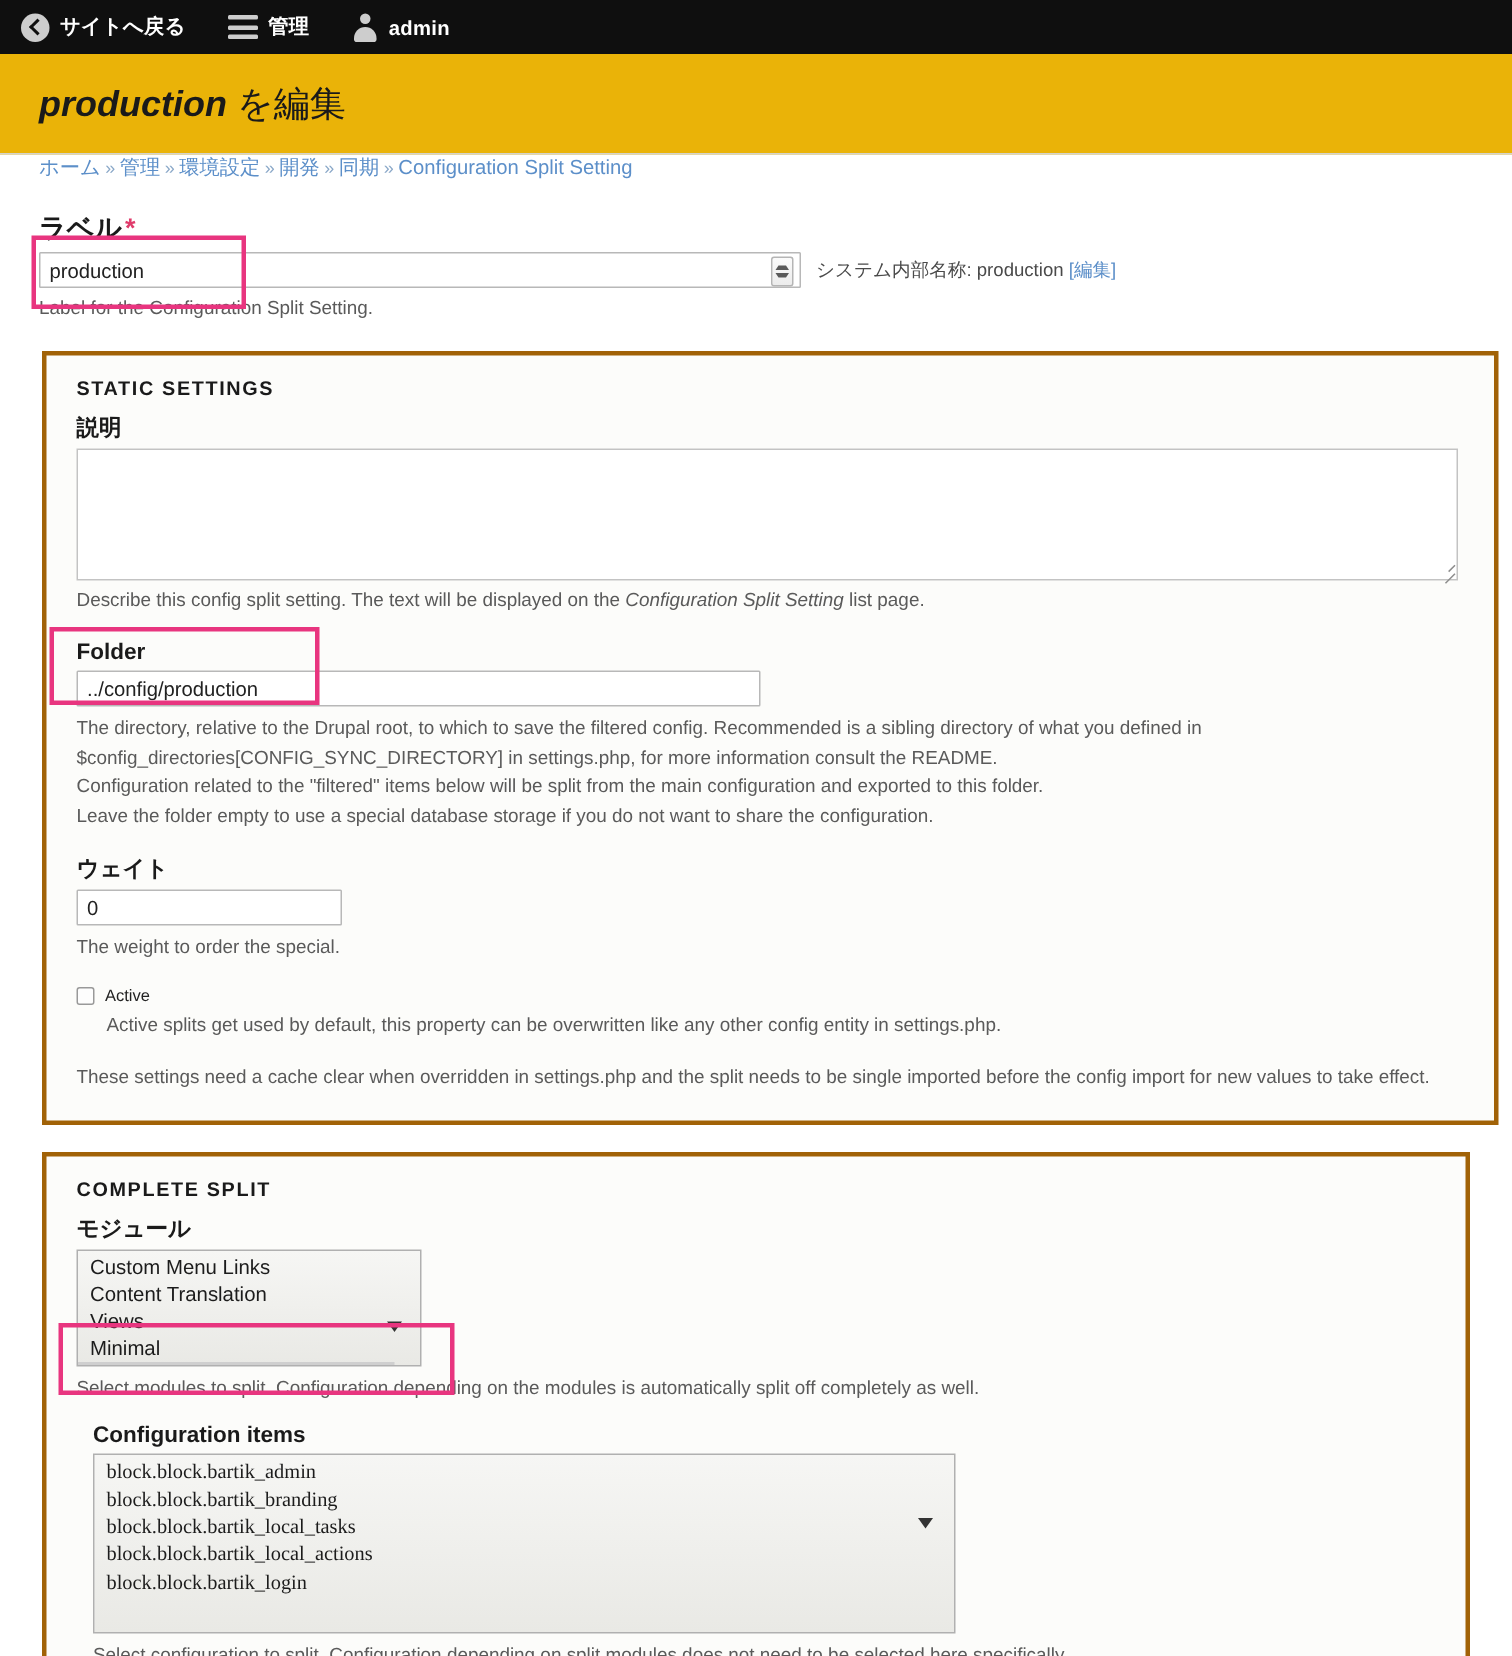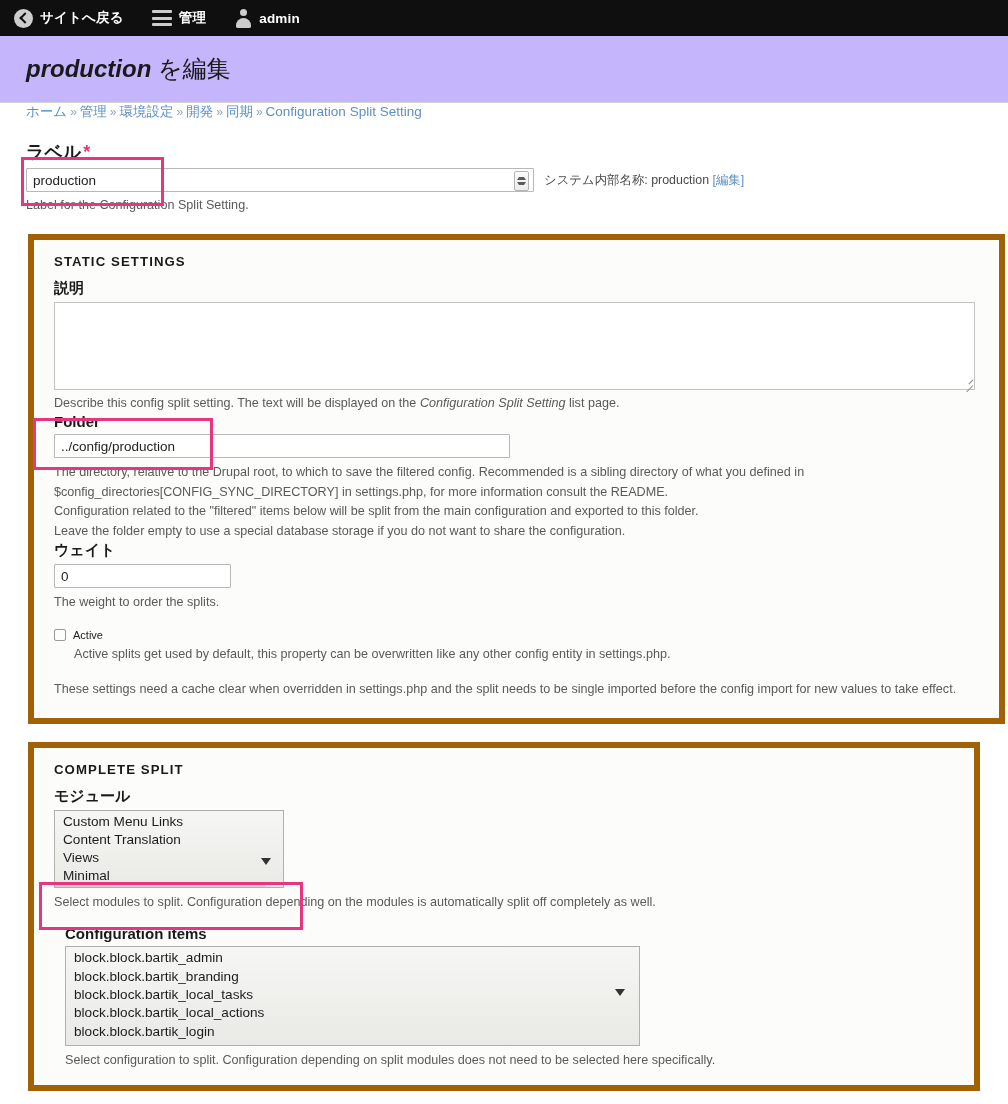--- a/index.html
+++ b/index.html
@@ -82,21 +82,21 @@
     content: "";
     position: absolute;
     left: 1.5px; top: 8.5px;
     width: 15px; height: 10px;
     background: #cdcdcd;
     border-radius: 8px 8px 2px 2px;
   }
 
   
   .heading-band {
-    background: #c4b5fd;
+    background: #eab308;
     height: 67px;
     border-bottom: 1px solid #d4d4cc;
     display: flex;
     align-items: center;
     box-sizing: border-box;
   }
   .page-title {
     margin: 0;
     padding-left: 26px;
     font-size: 24px;
@@ -206,21 +206,21 @@
   .hl {
     position: absolute;
     border: 3px solid #e8357f;
     box-sizing: border-box;
     pointer-events: none;
     z-index: 40;
   }
 
   
   .fieldset {
-    border: 6px solid #a16207;
+    border: 3px solid #a16207;
     background: #fcfcfa;
     margin-top: 18px;
     padding: 14px 20px 18px 20px;
     box-sizing: border-box;
   }
   .fs-legend {
     font-size: 13.2px;
     font-weight: bold;
     letter-spacing: 1.1px;
     color: #1a1a1a;
@@ -305,34 +305,35 @@
     border-top: 7px solid #333;
   }
   .modules-box {
     width: 230px;
     height: 78px;
   }
   .modules-box .lb-arrow { right: 12px; bottom: 22px; }
   .modules-box .opt.selected { background: #cfcfcf; width: 195px; }
   .config-box {
     width: 575px;
-    height: 100px;
+    height: 120px;
+    font-family: Liberation Serif, serif;
   }
   .config-box .lb-arrow { right: 14px; top: 42px; }
   .config-box .opt { line-height: 18.4px; height: 18.4px; }
 
   .fs-inner-label {
     font-weight: bold;
     font-size: 15px;
     color: #1a1a1a;
     display: block;
     margin-bottom: 4px;
   }
   .sub-block { margin-top: 2px; }
-  .sub-block2 { }
+  .sub-block2 { margin-top: 16px; }
 </style>
 </head>
 <body>
 
 <div class="toolbar">
   <div class="tb-item">
     <span class="icon-back"></span>
     <span class="tb-label">サイトへ戻る</span>
   </div>
   <div class="tb-item" style="padding-left:14px;">
@@ -395,21 +396,21 @@
       <input class="txt" type="text" style="width: 456px;" value="../config/production">
       <p class="description" style="margin-top:5px;">The directory, relative to the Drupal root, to which to save the filtered config. Recommended is a sibling directory of what you defined in</p>
       <p class="description" style="margin:0;">$config_directories[CONFIG_SYNC_DIRECTORY] in settings.php, for more information consult the README.</p>
       <p class="description" style="margin:0;">Configuration related to the "filtered" items below will be split from the main configuration and exported to this folder.</p>
       <p class="description" style="margin:0;">Leave the folder empty to use a special database storage if you do not want to share the configuration.</p>
     </div>
 
     <div class="sub-block2">
       <label class="fs-inner-label">ウェイト</label>
       <input class="txt" type="text" style="width: 177px;" value="0">
-      <p class="description" style="margin-top:5px;">The weight to order the splits.</p>
+      <p class="description" style="margin-top:5px;">The weight to order the special.</p>
     </div>
 
     <div class="cb-row">
       <span class="cb"></span>
       <span class="cb-label">Active</span>
     </div>
     <p class="description indent-desc">Active splits get used by default, this property can be overwritten like any other config entity in settings.php.</p>
 
     <p class="description" style="margin-top:16px; width:925px;">These settings need a cache clear when overridden in settings.php and the split needs to be single imported before the config import for new values to take effect.</p>
   </fieldset>

